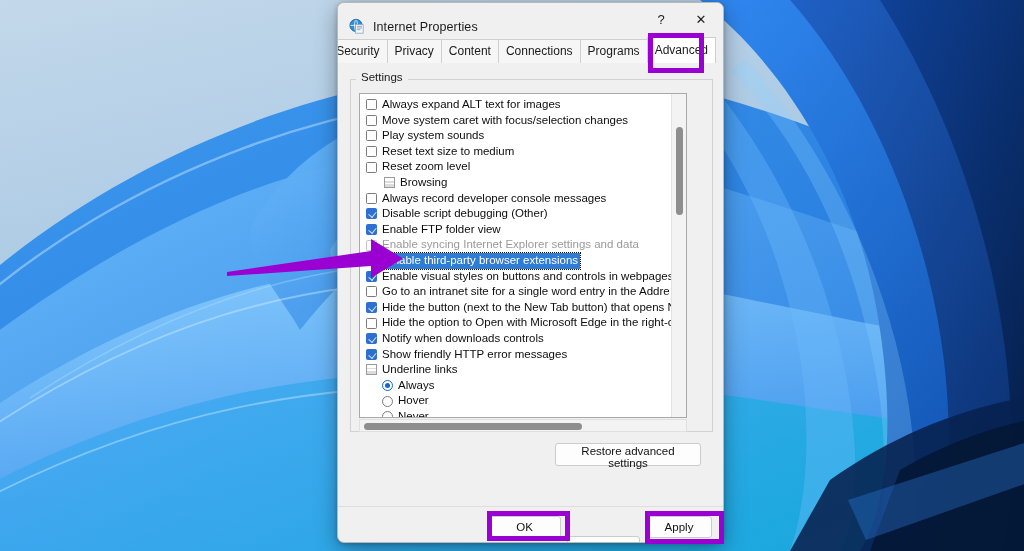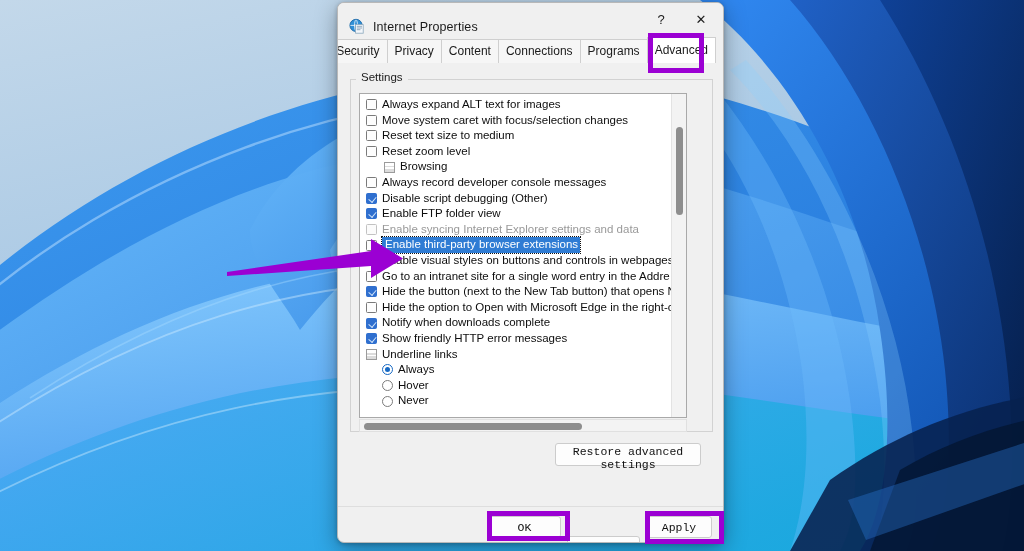--- a/index.html
+++ b/index.html
@@ -248,21 +248,21 @@
     border-radius: 3.5px;
   }
 
   
   .btn {
     background: #fdfdfd;
     border: 1px solid #cccccc;
     border-radius: 3px;
     font-size: 11.5px;
     color: #111;
-    font-family: Liberation Mono, monospace;
+    font-family: Liberation Sans, sans-serif;
     text-align: center;
     box-sizing: border-box;
   }
   #btn-restore {
     position: absolute;
     left: 217px; top: 440px;
     width: 146px; height: 23px;
   }
   .sep {
     position: absolute;
@@ -396,20 +396,24 @@
           <div class="row indent1">
             <span class="cb"></span>
             <span class="lbl">Always expand ALT text for images</span>
           </div>
           <div class="row indent1">
             <span class="cb"></span>
             <span class="lbl">Move system caret with focus/selection changes</span>
           </div>
           <div class="row indent1">
             <span class="cb"></span>
+            <span class="lbl">Play system sounds</span>
+          </div>
+          <div class="row indent1">
+            <span class="cb"></span>
             <span class="lbl">Reset text size to medium</span>
           </div>
           <div class="row indent1">
             <span class="cb"></span>
             <span class="lbl">Reset zoom level</span>
           </div>
           <div class="row indent0">
             <span class="gicon"></span>
             <span class="lbl">Browsing</span>
           </div>
@@ -444,21 +448,21 @@
           <div class="row indent1">
             <span class="cb checked"></span>
             <span class="lbl">Hide the button (next to the New Tab button) that opens N</span>
           </div>
           <div class="row indent1">
             <span class="cb"></span>
             <span class="lbl">Hide the option to Open with Microsoft Edge in the right-c</span>
           </div>
           <div class="row indent1">
             <span class="cb checked"></span>
-            <span class="lbl">Notify when downloads complete</span>
+            <span class="lbl">Notify when downloads controls</span>
           </div>
           <div class="row indent1">
             <span class="cb checked"></span>
             <span class="lbl">Show friendly HTTP error messages</span>
           </div>
           <div class="row indent1">
             <span class="gicon"></span>
             <span class="lbl">Underline links</span>
           </div>
           <div class="row indent2">

